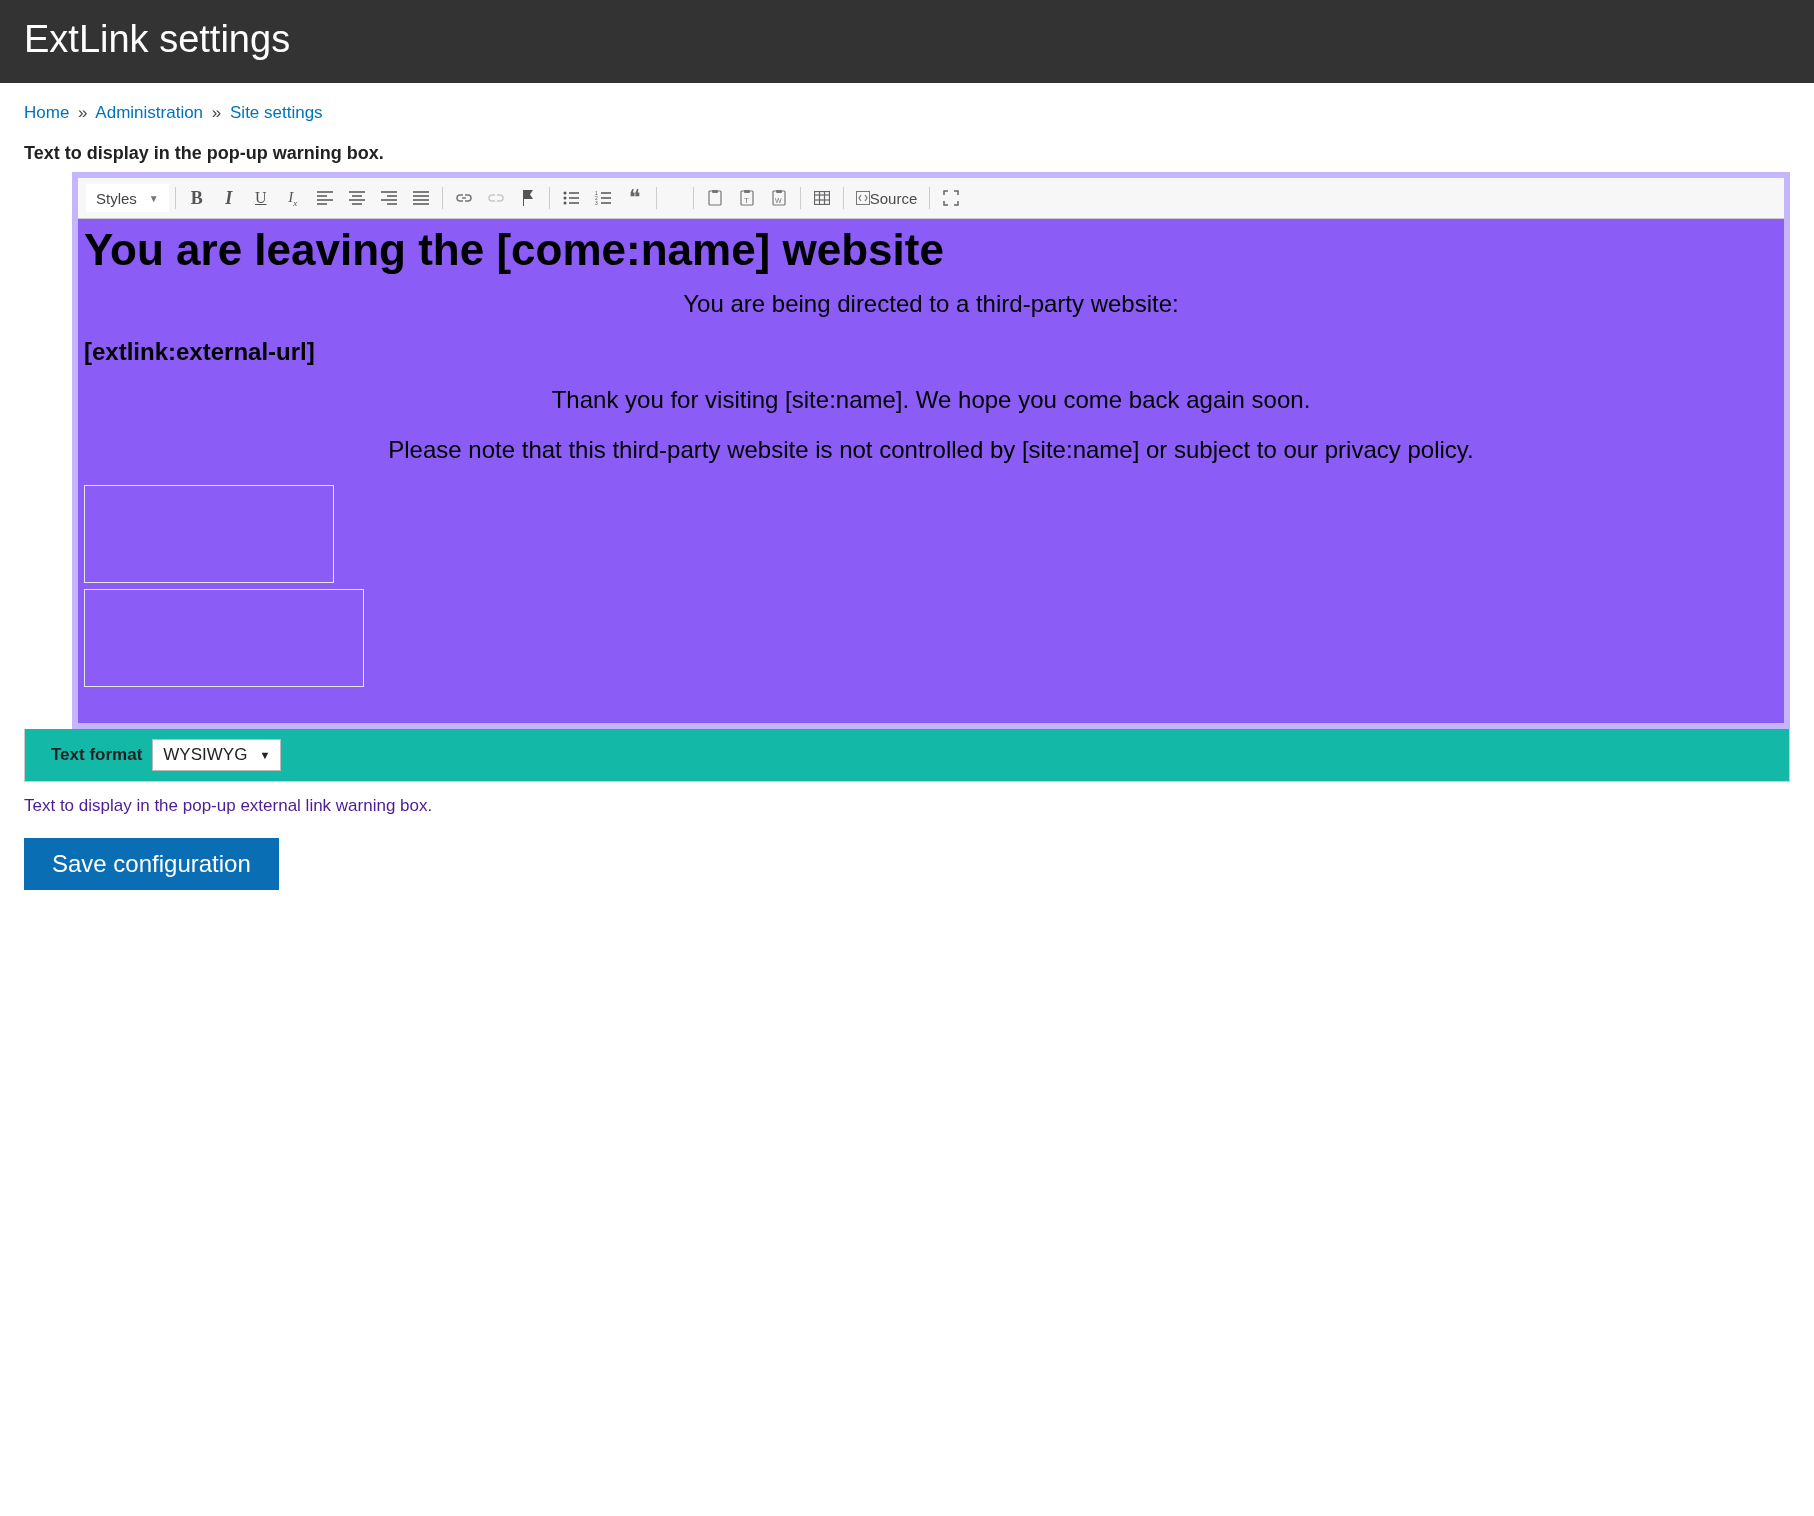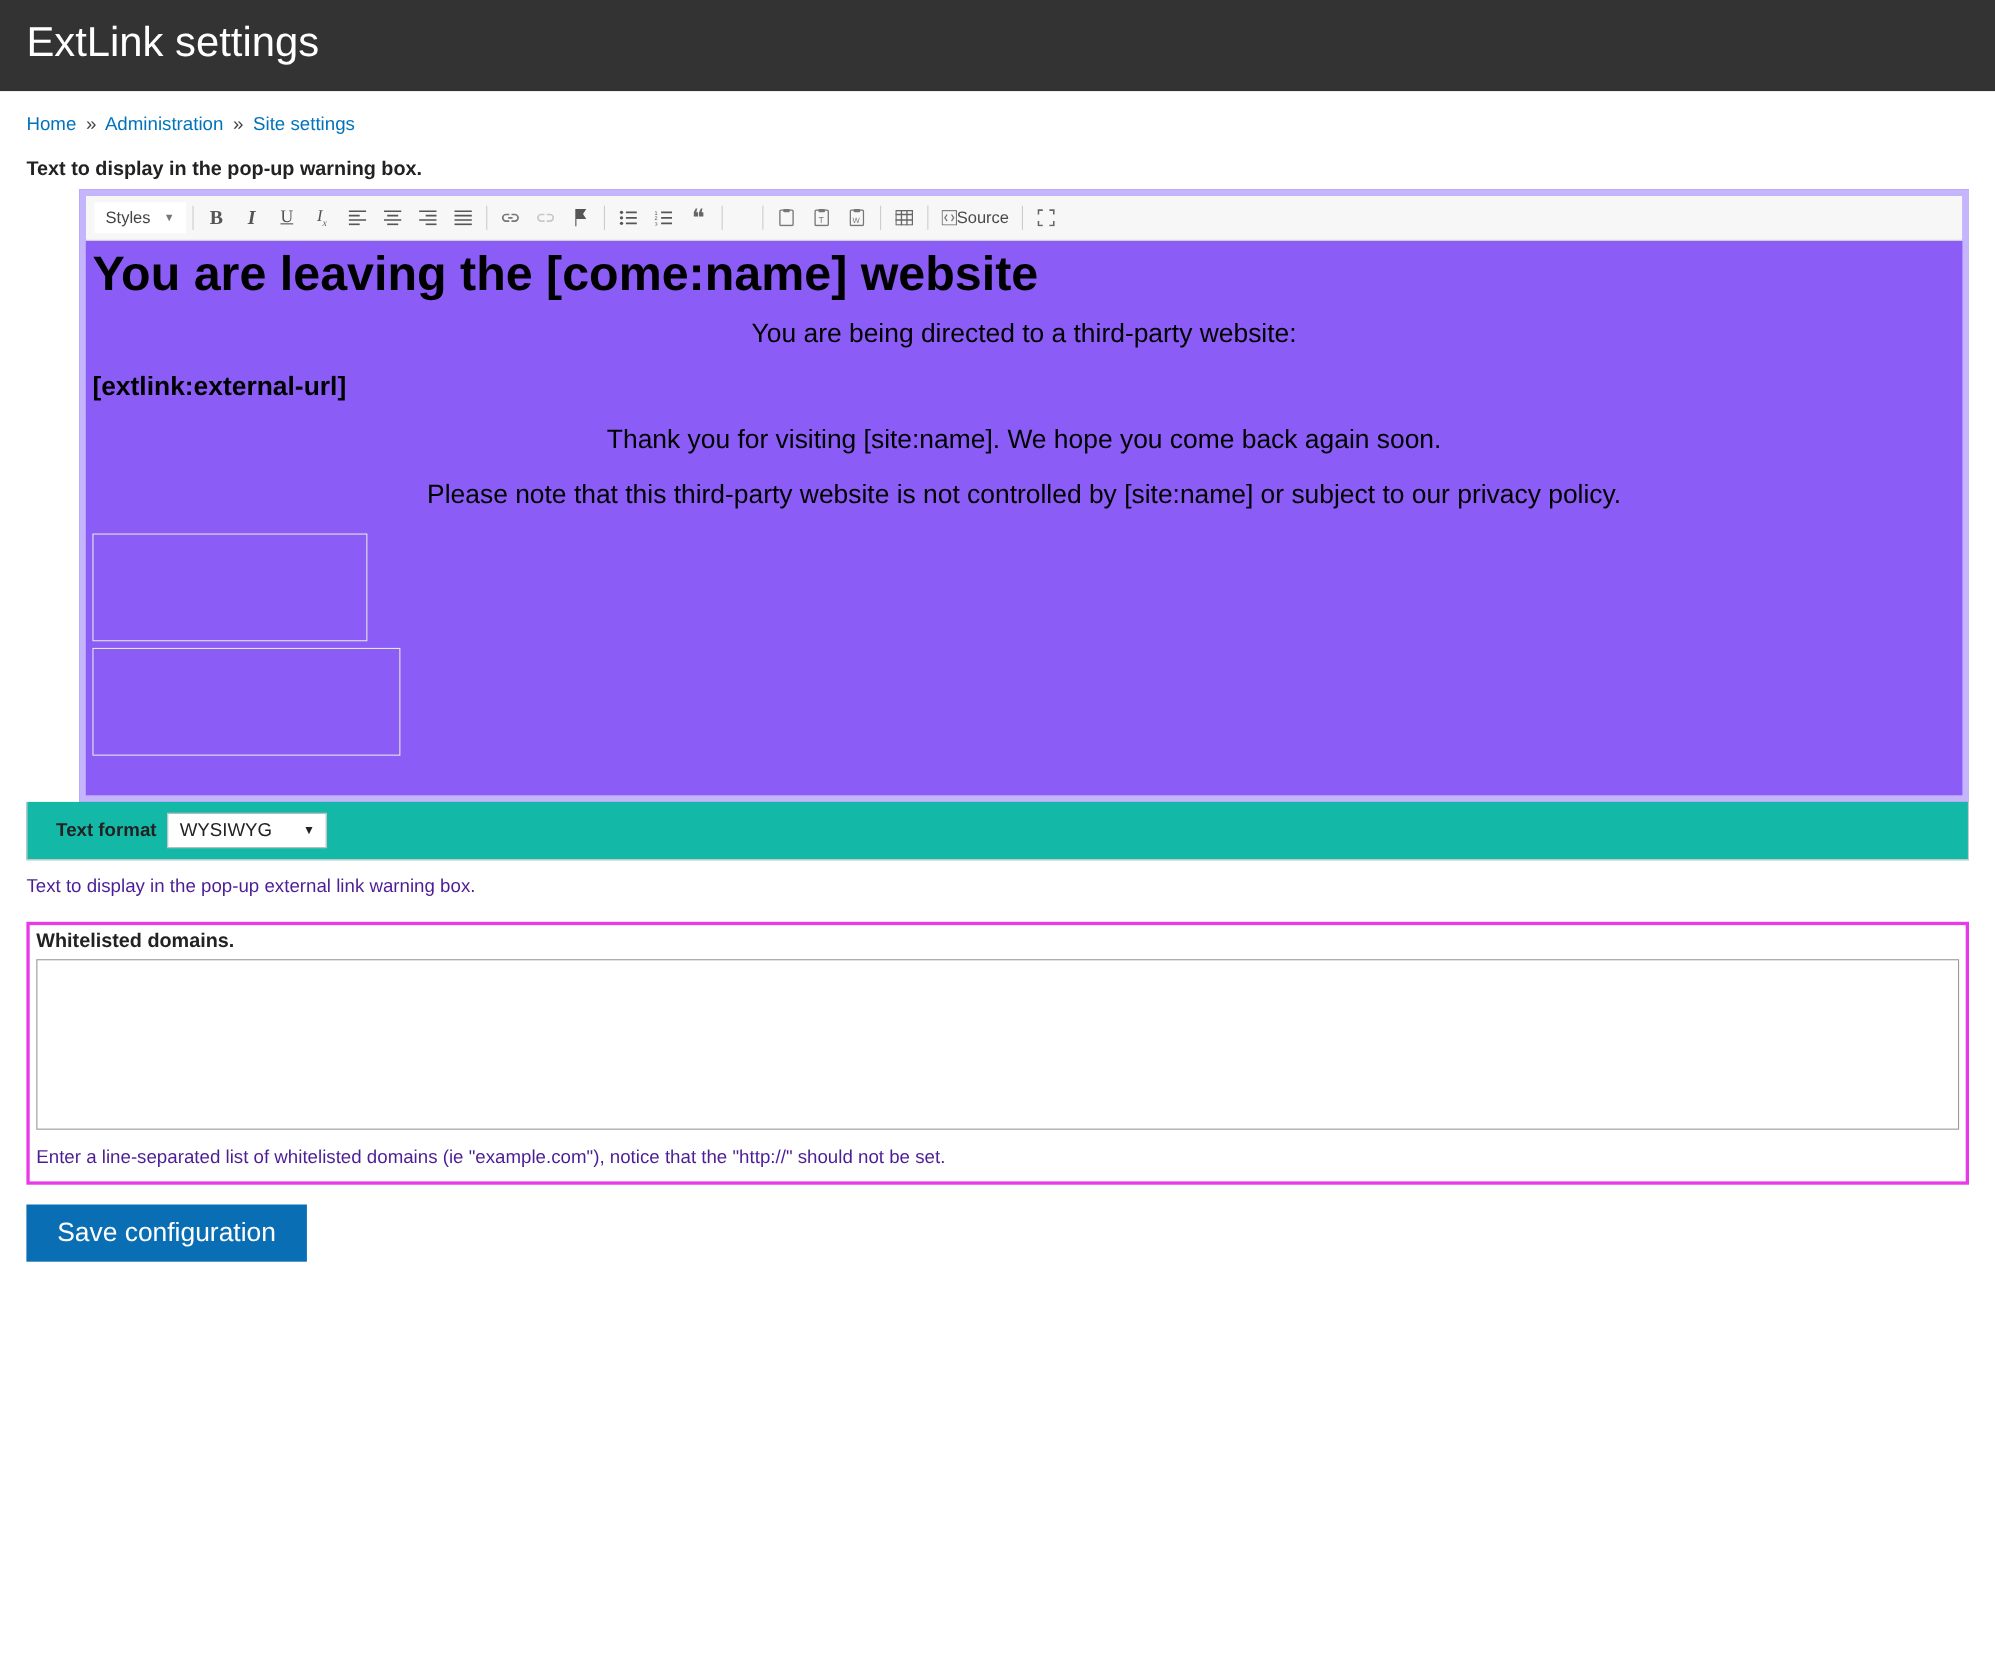--- a/index.html
+++ b/index.html
@@ -132,21 +132,21 @@
   font-size: 17px;
   font-weight: 600;
 }
 .textfmt-select {
   background: #fff;
   border: 1px solid #bbb;
   padding: 5px 10px;
   font-size: 17px;
   display: inline-flex;
   align-items: center;
-  gap: 28px;
+  gap: 12px;
   cursor: pointer;
 }
 .textfmt-select .caret { font-size: 11px; }
 .description {
   font-size: 17px;
   color: #4c1d95;
   margin: 14px 0 22px 0;
 }
 .whitelist-section {
   border: 3px solid #e83ae8;
@@ -391,21 +391,16 @@
   <div class="textfmt-bar">
     <span class="textfmt-label">Text format</span>
     <div class="textfmt-select">
       <span>WYSIWYG</span>
       <span class="caret">▼</span>
     </div>
   </div>
 
   <div class="description">Text to display in the pop-up external link warning box.</div>
 
-  <div class="whitelist-section">
-    <label class="field-label">Whitelisted domains.</label>
-    <textarea class="whitelist-textarea" value="" style=""></textarea>
-    <div class="description">Enter a line-separated list of whitelisted domains (ie "example.com"), notice that the "http://" should not be set.</div>
-  </div>
 
   <button class="save-btn">Save configuration</button>
 
 </div>
 
 </body></html>

